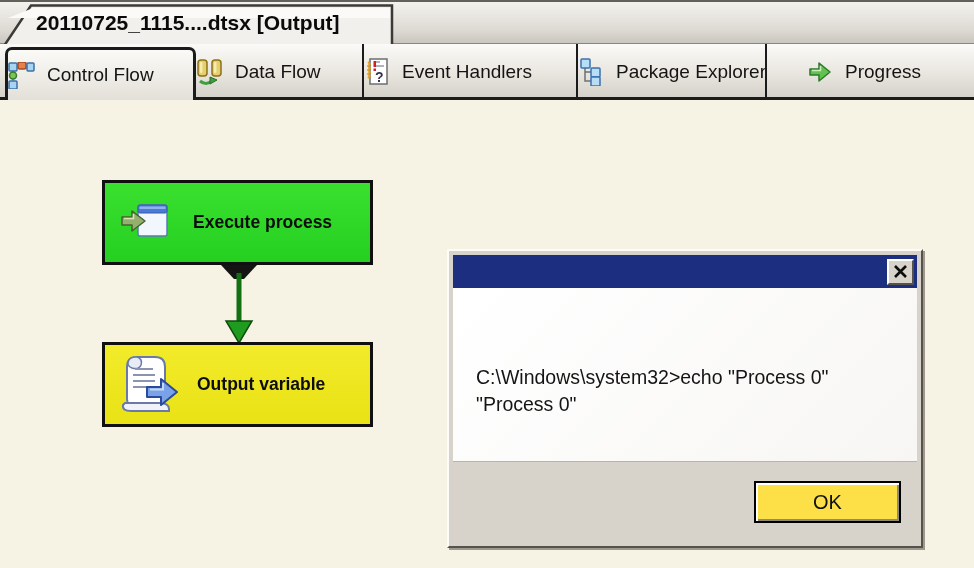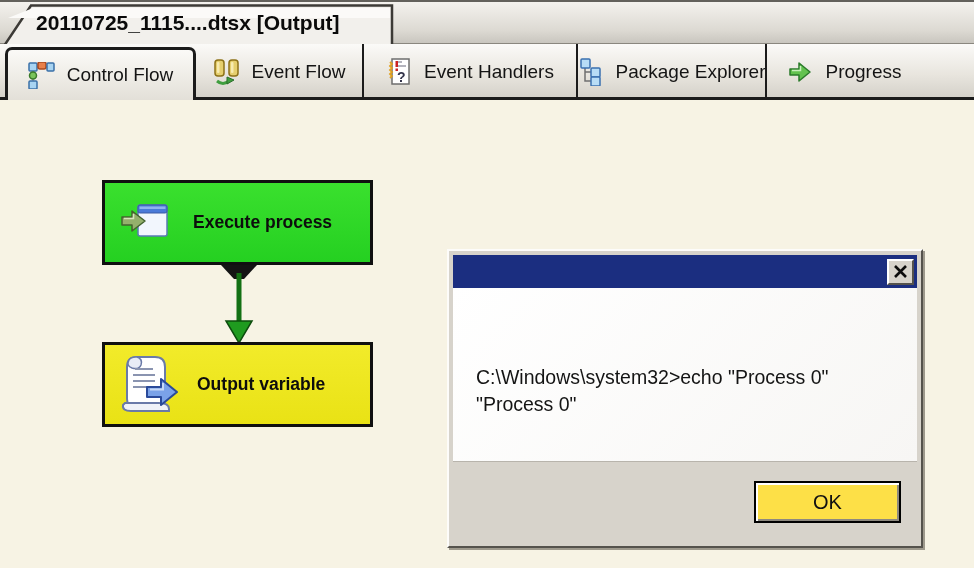--- a/index.html
+++ b/index.html
@@ -33,36 +33,36 @@
     background:linear-gradient(180deg,#fbfaf8 0%,#e8e5de 55%,#d2cfc7 100%);
   }
   .strip-bottom-line {
     position:absolute; left:196px; bottom:0; width:778px; height:3px; background:#1b1b1b;
   }
   .strip-bottom-line-left {
     position:absolute; left:0; bottom:0; width:6px; height:3px; background:#1b1b1b;
   }
   .tabs { position:absolute; left:0; top:0; width:974px; height:56px; display:flex; }
   .tab {
-    display:flex; align-items:center; justify-content:center; gap:12px;
+    display:flex; align-items:center; gap:12px;
     height:56px; cursor:default; color:#141414; font-size:19px; white-space:nowrap;
   }
   .tab .ticon { flex:0 0 auto; display:block; }
   .tab-active {
     margin:3px 0 0 5px; width:191px; height:53px;
     background:linear-gradient(180deg,#fbfaf7 0%,#e3e0d8 100%);
     border:3px solid #1b1b1b; border-bottom:none;
     border-radius:7px 7px 0 0;
   }
   .tab-plain { border:none; }
   .tab-sep { border-left:2px solid #1b1b1b; }
   .w-df { width:166px; }
   .w-eh { width:214px; }
   .w-pe { width:189px; }
-  .w-pr { width:157px; }
+  .w-pr { width:157px;padding-left:40px; }
 
   
   .canvas { position:absolute; left:0; top:100px; width:974px; height:468px; background:#f7f3e4; }
 
   .task {
     position:absolute; width:271px; height:85px;
     border:3px solid #101010;
     display:flex; align-items:center;
   }
   .task-exec {
@@ -149,21 +149,21 @@
 
     <div class="tab tab-plain w-df">
       <svg class="ticon" width="27" height="29" viewBox="0 0 27 29">
         <rect x="2" y="2" width="9" height="16" rx="3" fill="#e6cf6e" stroke="#8d7218" stroke-width="1.5"></rect>
         <rect x="16" y="2" width="9" height="16" rx="3" fill="#e6cf6e" stroke="#8d7218" stroke-width="1.5"></rect>
         <rect x="4" y="4" width="2.5" height="11" rx="1" fill="#f7ebb0"></rect>
         <rect x="18" y="4" width="2.5" height="11" rx="1" fill="#f7ebb0"></rect>
         <path d="M4,23 Q10,28 16,23" stroke="#3f9e3f" stroke-width="3" fill="none"></path>
         <path d="M14,19 L21,22 L14,26 Z" fill="#3f9e3f" stroke="#2a6e2a" stroke-width="1"></path>
       </svg>
-      <span>Event Flow</span>
+      <span>Data Flow</span>
     </div>
 
     <div class="tab tab-sep w-eh">
       <svg class="ticon" width="26" height="28" viewBox="0 0 26 28">
         <rect x="6" y="1" width="17" height="25" fill="#ffffff" stroke="#6e6e6e" stroke-width="1.5"></rect>
         <path d="M4,4 l2,2 -2,2 2,2 -2,2 2,2 -2,2 2,2 -2,2" stroke="#e0a020" stroke-width="1.8" fill="none"></path>
         <path d="M10,4 L16,4 M10,8 L20,8" stroke="#9a9aa8" stroke-width="1.5"></path>
         <rect x="9.5" y="3" width="2.5" height="6" fill="#cc2222"></rect>
         <rect x="9.5" y="10.5" width="2.5" height="2.5" fill="#cc2222"></rect>
         <text x="11" y="24" font-size="14" font-weight="bold" fill="#33334a" font-family="Liberation Sans, sans-serif">?</text>

